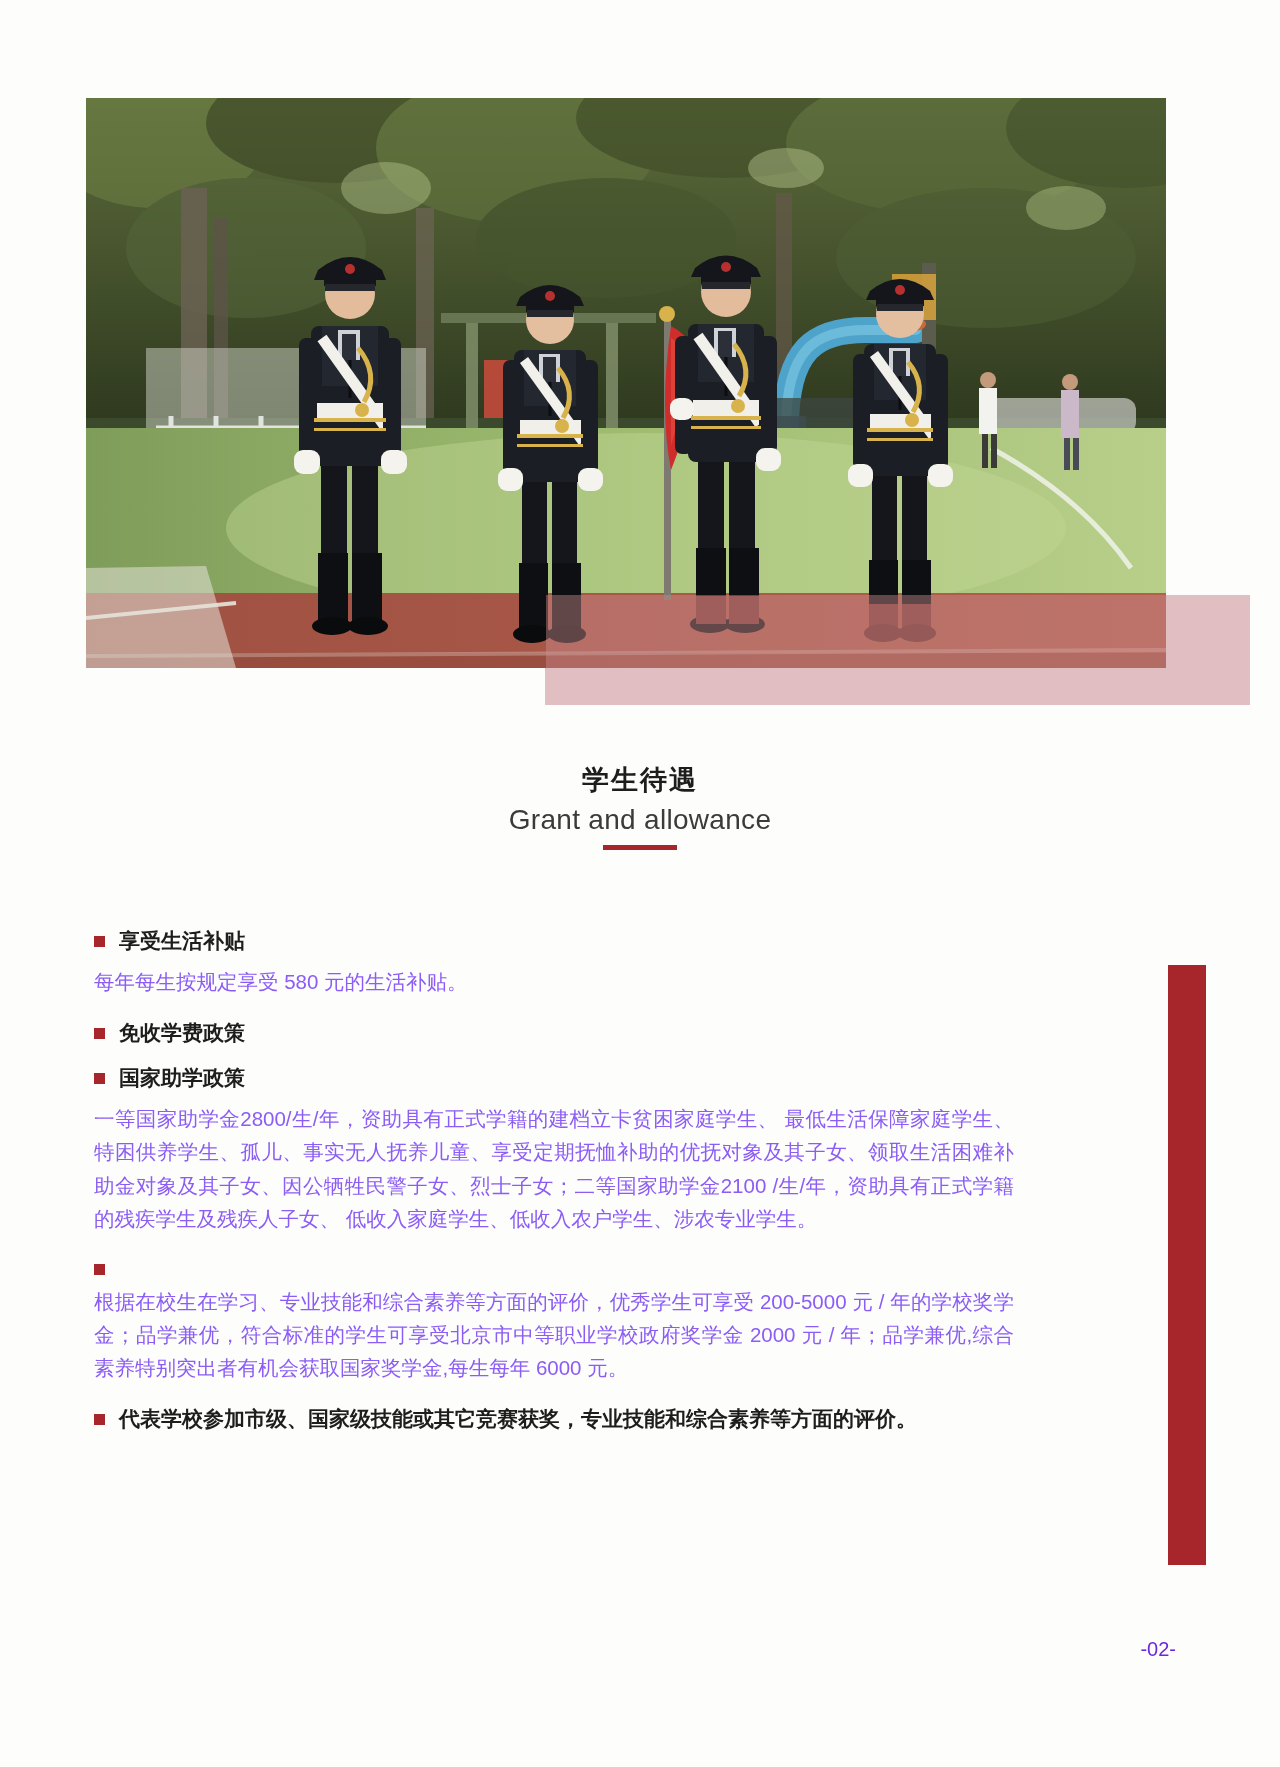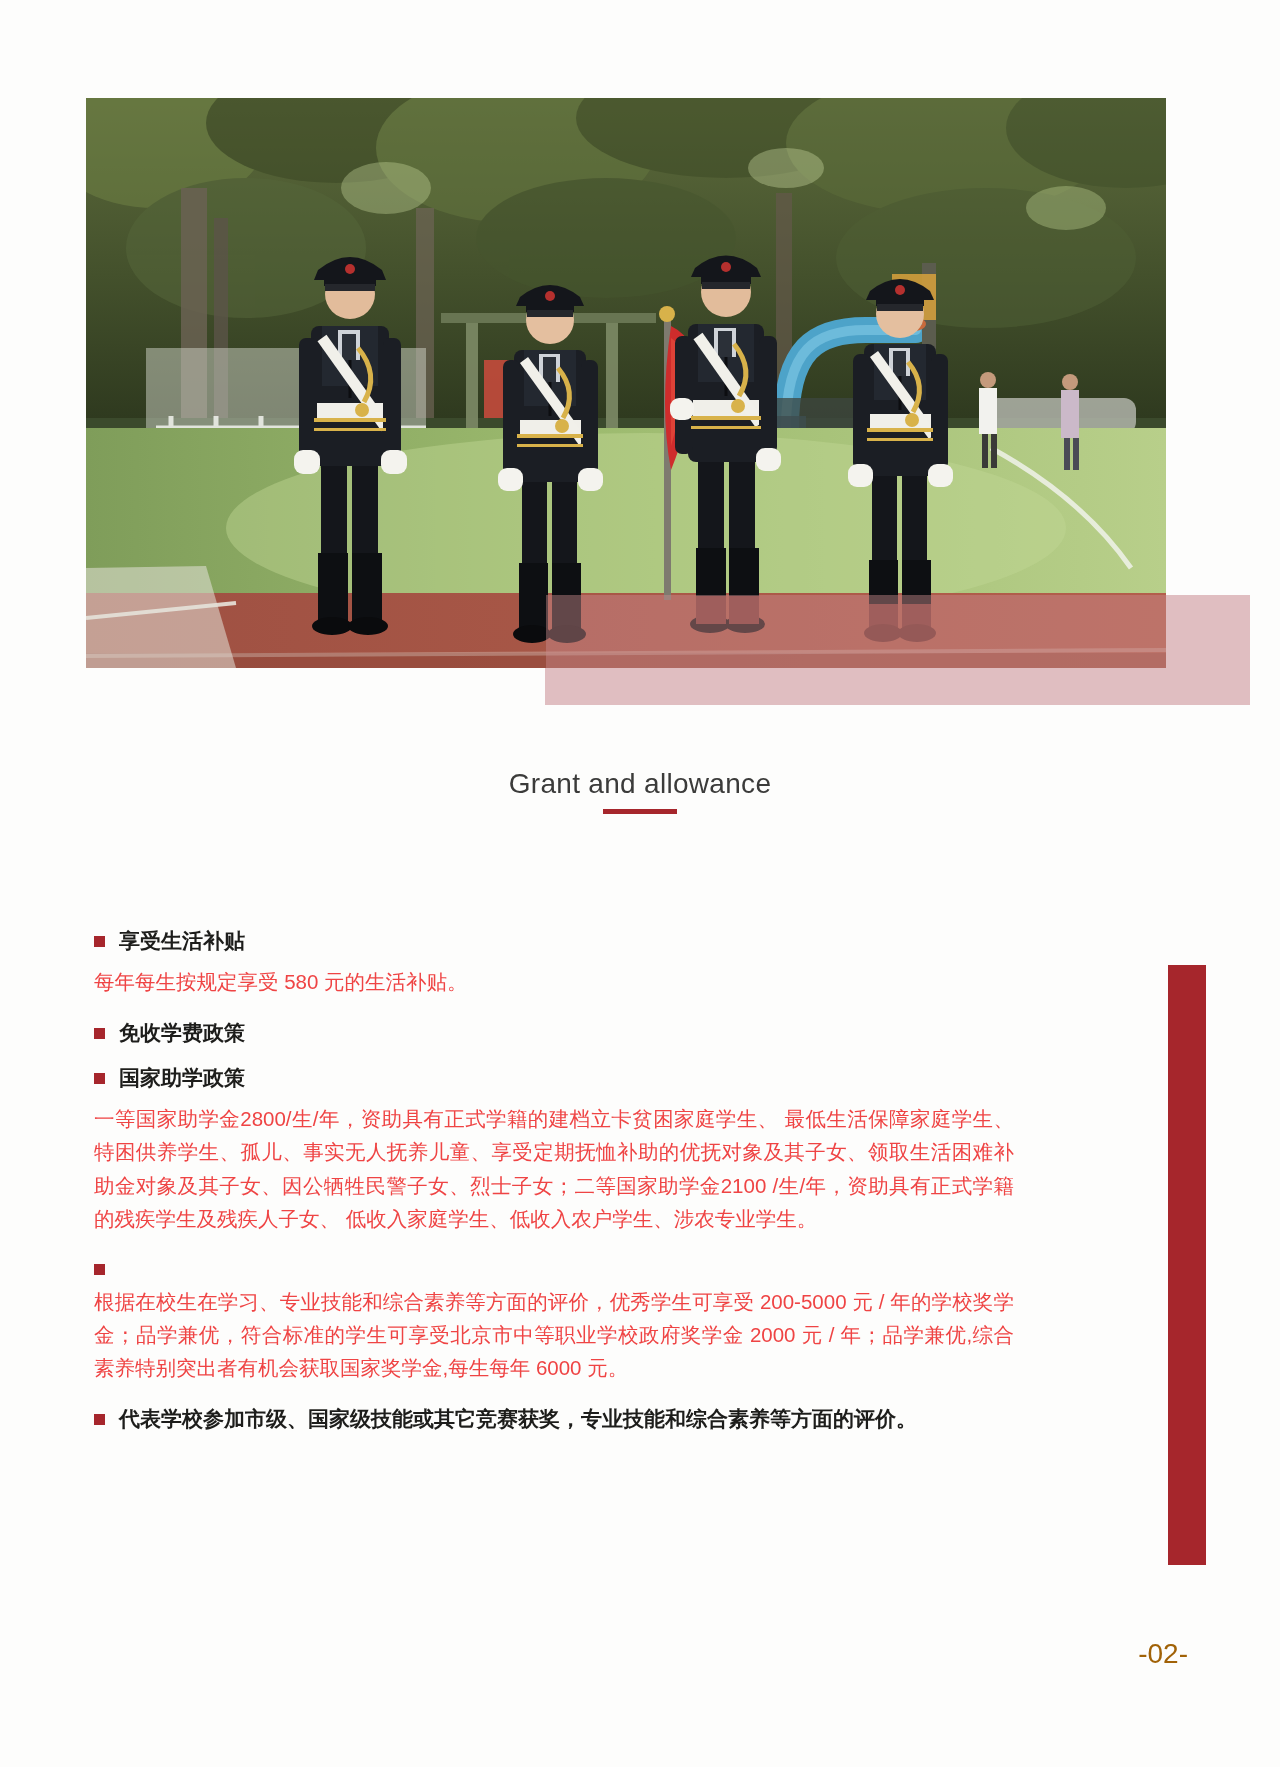--- a/index.html
+++ b/index.html
@@ -101,35 +101,35 @@
   }
   .h-text {
     font-size: 21px;
     font-weight: bold;
     color: #1d1d1b;
     line-height: 1.35;
   }
   .para {
     font-size: 20.5px;
     line-height: 1.62;
-    color: #ef4444;
+    color: #8b5cf6;
     margin: 0 0 20px 0;
     text-align: justify;
   }
   .block { margin-bottom: 4px; }
   .last-head { margin-top: 14px; }
   .last-head .h-text { font-weight: bold; }
 
   
   .folio {
     position: absolute;
-    right: 92px;
+    right: 104px;
     top: 1638px;
-    font-size: 28px;
-    color: #a16207;
+    font-size: 20px;
+    color: #6d28d9;
   }
 </style>
 </head>
 <body>
 
 <div class="page">
 
   <div class="pink-block"></div>
 
   <div class="red-bar"></div>
@@ -372,20 +372,21 @@
         <circle cx="814" cy="192" r="5" fill="#b5302e"></circle>
         <rect x="781" y="330" width="66" height="4" fill="#d8b24a"></rect>
         <rect x="781" y="340" width="66" height="3" fill="#d8b24a"></rect>
       </g>
 
       <rect x="460" y="497" width="620" height="73" fill="#c98b8f" opacity=".45"></rect>
     </svg>
   </div>
 
   <div class="title-zone">
+    <div class="title-cn">学生待遇</div>
     <div class="title-en">Grant and allowance</div>
     <div class="title-rule"></div>
   </div>
 
   <div class="content">
 
     <div class="block">
       <div class="h-row">
         <span class="bullet"></span>
         <span class="h-text">享受生活补贴</span>

